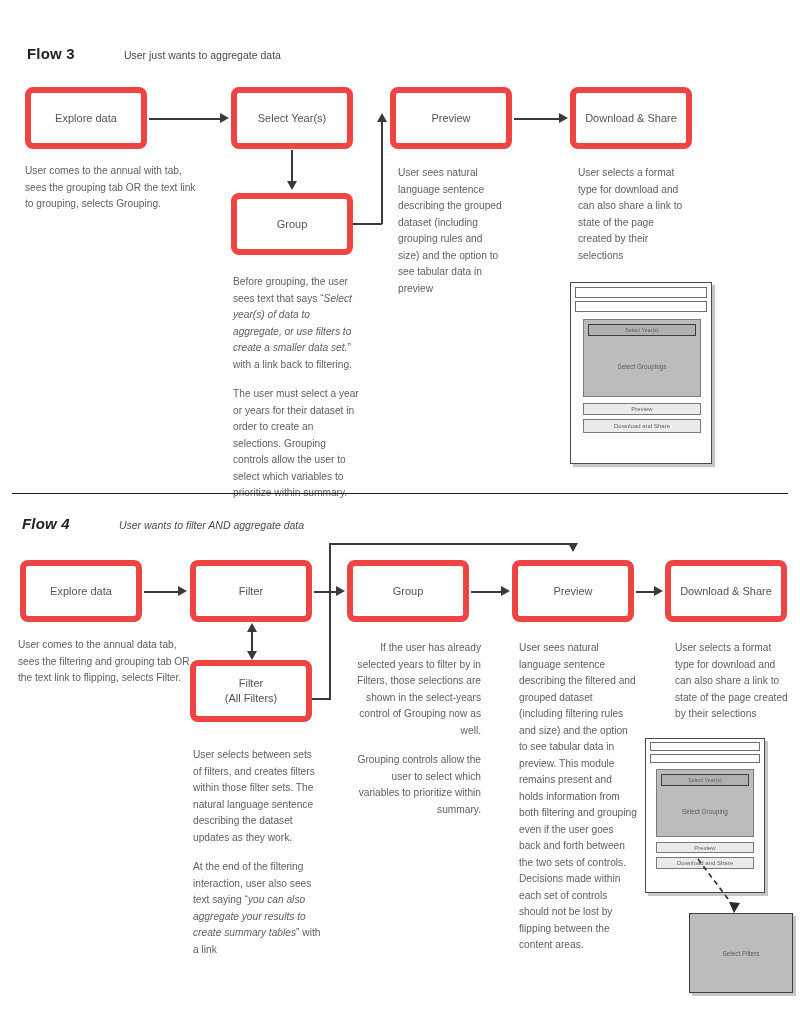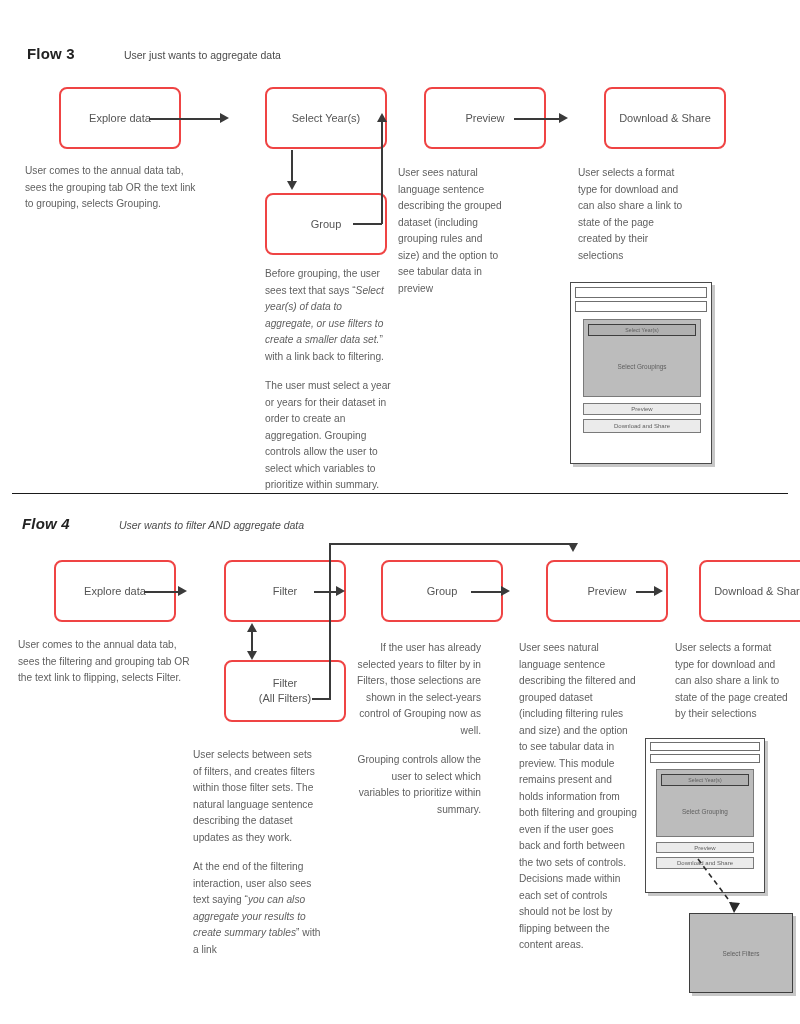--- a/index.html
+++ b/index.html
@@ -35,32 +35,31 @@
   
   .divider {
     position: absolute;
     height: 0;
     border-top: 1.6px solid #1a1a1a;
   }
 
   
   .node {
     position: absolute;
-    border: 2px solid #ef4444;
+    border: 6px solid #ef4444;
     border-radius: 8px;
     background: #ffffff;
     display: flex;
     align-items: center;
     justify-content: center;
     text-align: center;
     color: #555555;
     font-size: 11px;
     line-height: 1.35;
     padding: 4px;
-    margin-left: 34px;
   }
 
   
   .h-line {
     position: absolute;
     height: 0;
     border-top: 2px solid #3a3a3a;
   }
   .v-line {
     position: absolute;
@@ -196,26 +195,26 @@
   <div class="arrow-d" style="left:287px; top:181px;"></div>
 
   <div class="h-line" style="left:353px; top:223px; width:29px;"></div>
   <div class="v-line" style="left:381px; top:122px; height:102px;"></div>
   <div class="arrow-u" style="left:377px; top:113px;"></div>
 
   <div class="h-line" style="left:514px; top:118px; width:46px;"></div>
   <div class="arrow-r" style="left:559px; top:113px;"></div>
 
   <div class="caption" style="left:25px; top:163px; width:172px;">
-    <p>User comes to the annual data tab, sees the grouping tab OR the text link to grouping, selects Grouping.</p>
-  </div>
-
-  <div class="caption" style="left:233px; top:266px; width:128px;margin-left:32px;">
+    <p>User comes to the annual with tab, sees the grouping tab OR the text link to grouping, selects Grouping.</p>
+  </div>
+
+  <div class="caption" style="left:233px; top:274px; width:128px;">
     <p><span>Before grouping, the user sees text that says “</span><span class="it">Select year(s) of data to aggregate, or use filters to create a smaller data set.</span><span>” with a link back to filtering.</span></p>
-    <p>The user must select a year or years for their dataset in order to create an aggregation. Grouping controls allow the user to select which variables to prioritize within summary.</p>
+    <p>The user must select a year or years for their dataset in order to create an selections. Grouping controls allow the user to select which variables to prioritize within summary.</p>
   </div>
 
   <div class="caption" style="left:398px; top:165px; width:108px;">
     <p>User sees natural language sentence describing the grouped dataset (including grouping rules and size) and the option to see tabular data in preview</p>
   </div>
 
   <div class="caption" style="left:578px; top:165px; width:112px;">
     <p>User selects a format type for download and can also share a link to state of the page created by their selections</p>
   </div>
 

